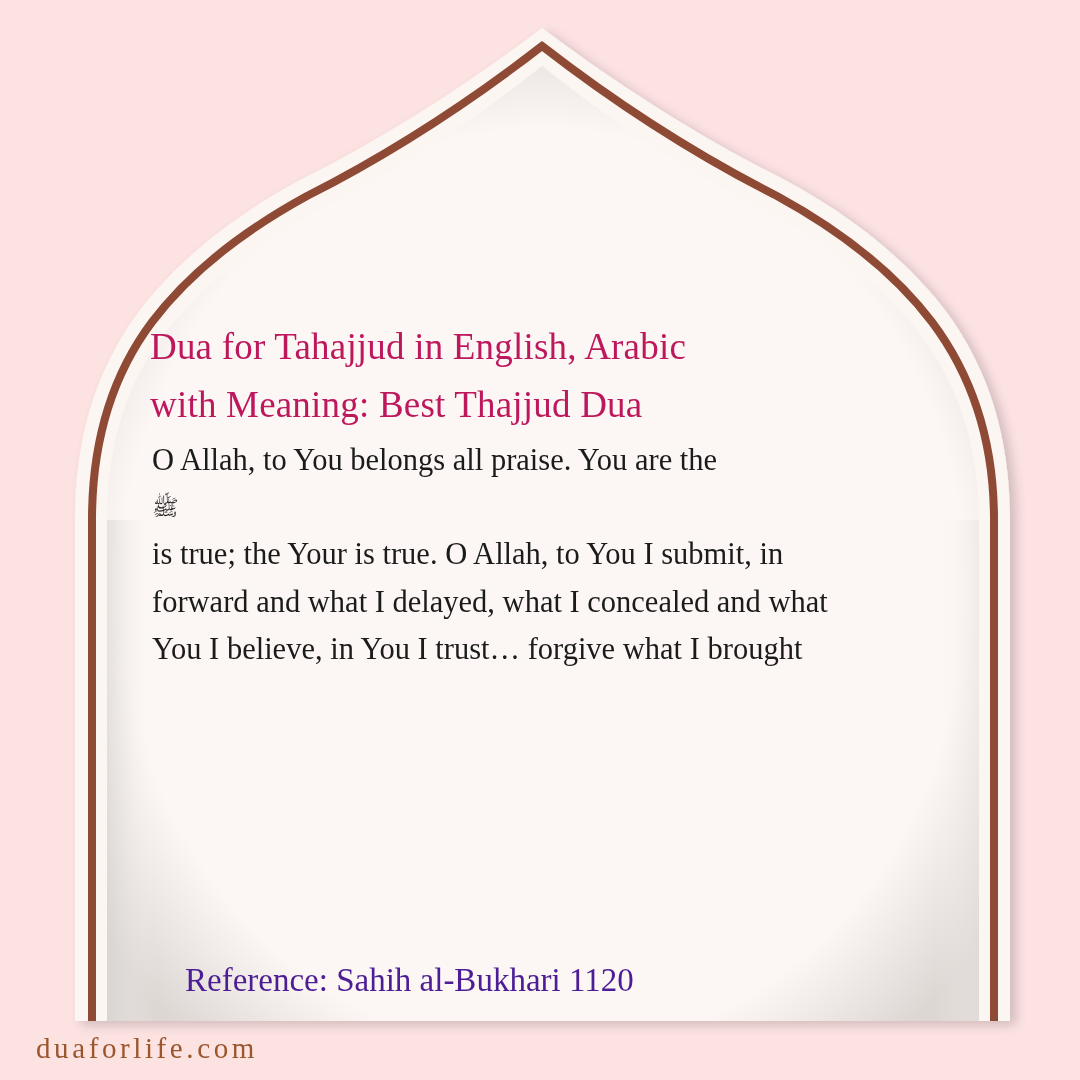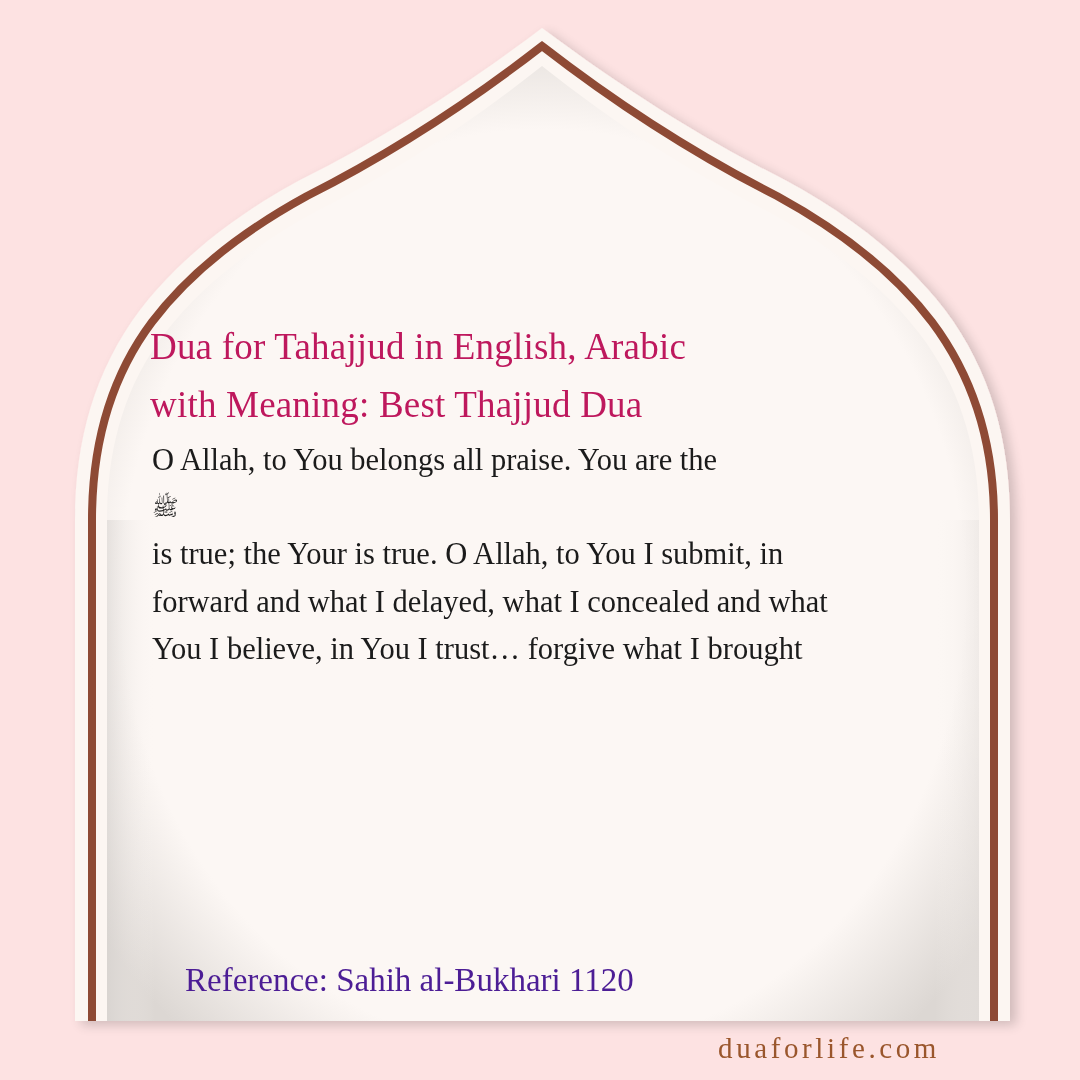--- a/index.html
+++ b/index.html
@@ -3,21 +3,21 @@
 <meta charset="utf-8">
 <style>
   html, body { margin:0; padding:0; }
   body { width:1080px; height:1080px; background:#fde2e2; position:relative; overflow:hidden; font-family:"Liberation Serif", "DejaVu Serif", serif; }
   .arch-svg { position:absolute; left:0; top:0; width:1080px; height:1080px; }
   .title { position:absolute; left:150px; width:800px; text-align:left; color:#be185d; font-size:37px; line-height:58px; top:318px; letter-spacing:0.2px; }
   .title span { display:block; }
   .body-text { position:absolute; left:152px; top:437px; width:830px; color:#1b1b1b; font-size:30.5px; line-height:47.2px; }
   .body-text span { display:block; white-space:nowrap; }
   .reference { position:absolute; left:185px; top:942px; color:#4c1d95; font-size:33px; line-height:44px; white-space:nowrap;margin-top:16px; }
-  .footer { position:absolute; left:0; width:940px; top:1028px; text-align:right; color:#9a562c; font-size:29px; letter-spacing:3.6px; line-height:40px; padding-left:36px; box-sizing:border-box; }
+  .footer { position:absolute; left:0; width:940px; top:1028px; text-align:left; color:#9a562c; font-size:29px; letter-spacing:3.6px; line-height:40px; padding-left:36px; box-sizing:border-box; }
   .pbuh { font-family:"DejaVu Sans", sans-serif; font-size:22px; vertical-align:3px; }
 </style>
 </head>
 <body>
 
 <svg class="arch-svg" viewBox="0 0 1080 1080" xmlns="http://www.w3.org/2000/svg">
   <defs>
     <radialGradient id="innerShade" cx="50%" cy="55%" r="62%">
       <stop offset="78%" stop-color="#fcf7f4"></stop>
       <stop offset="100%" stop-color="#dcd7d3"></stop>

